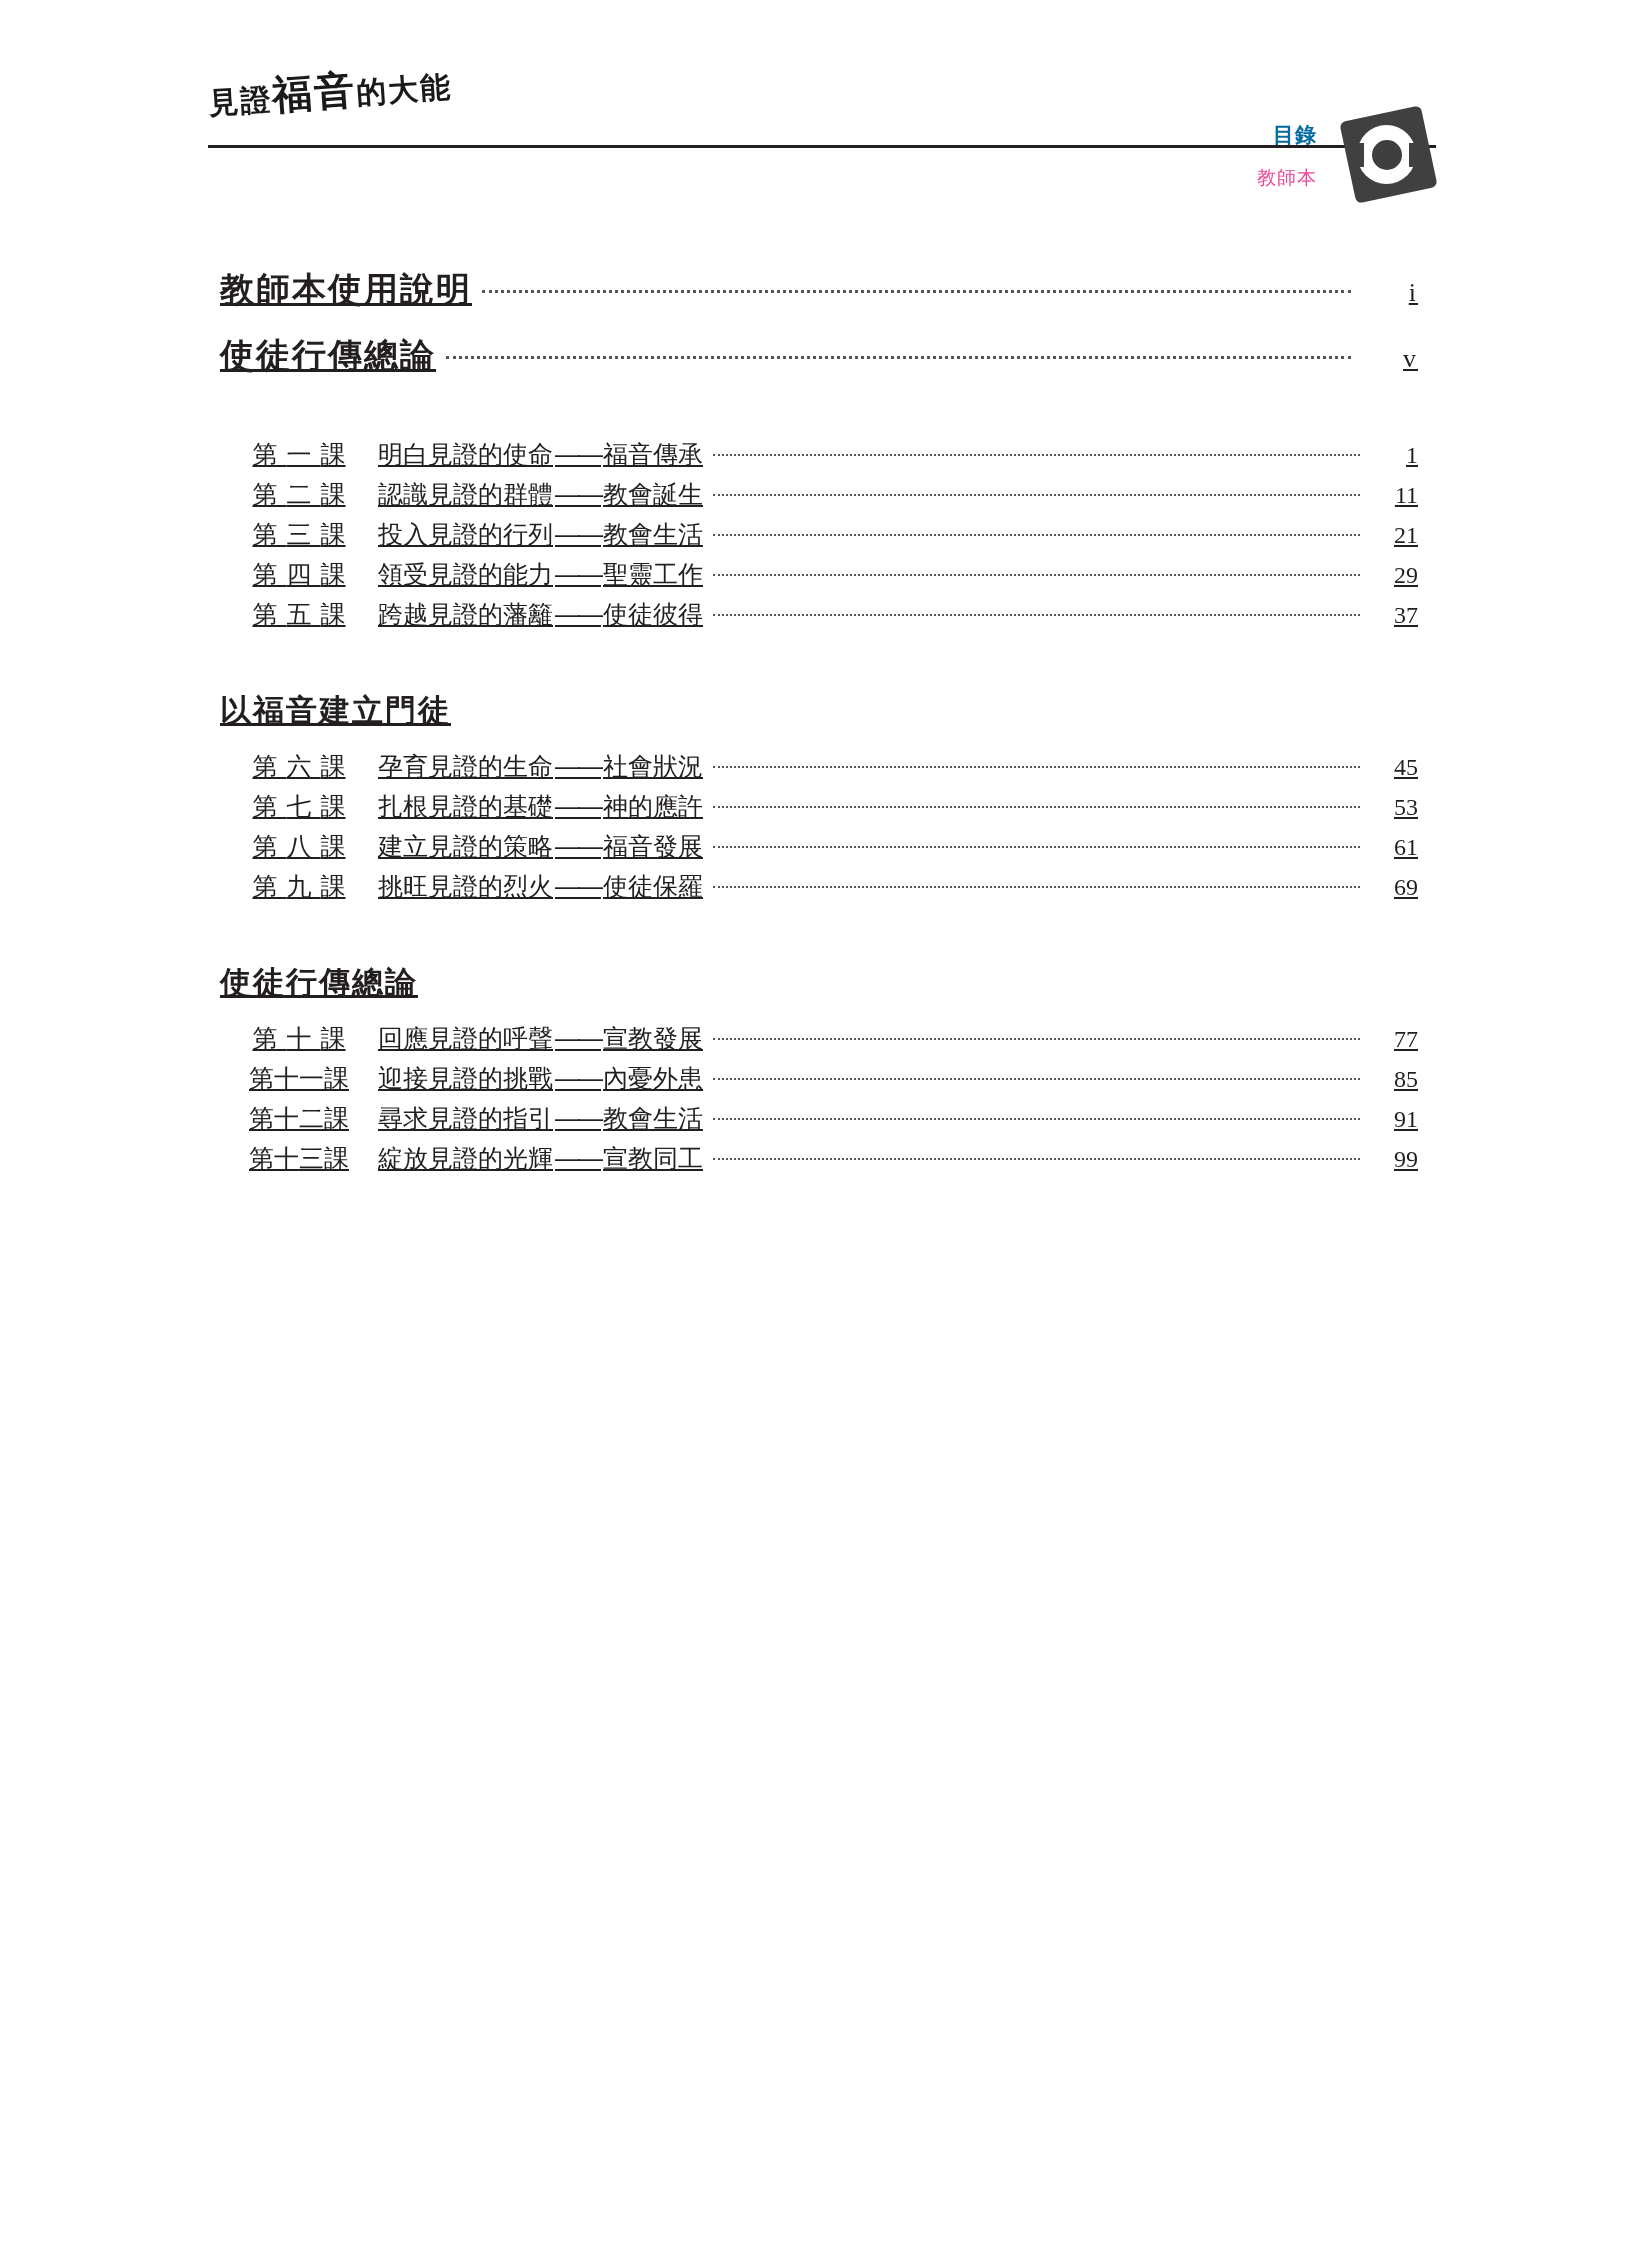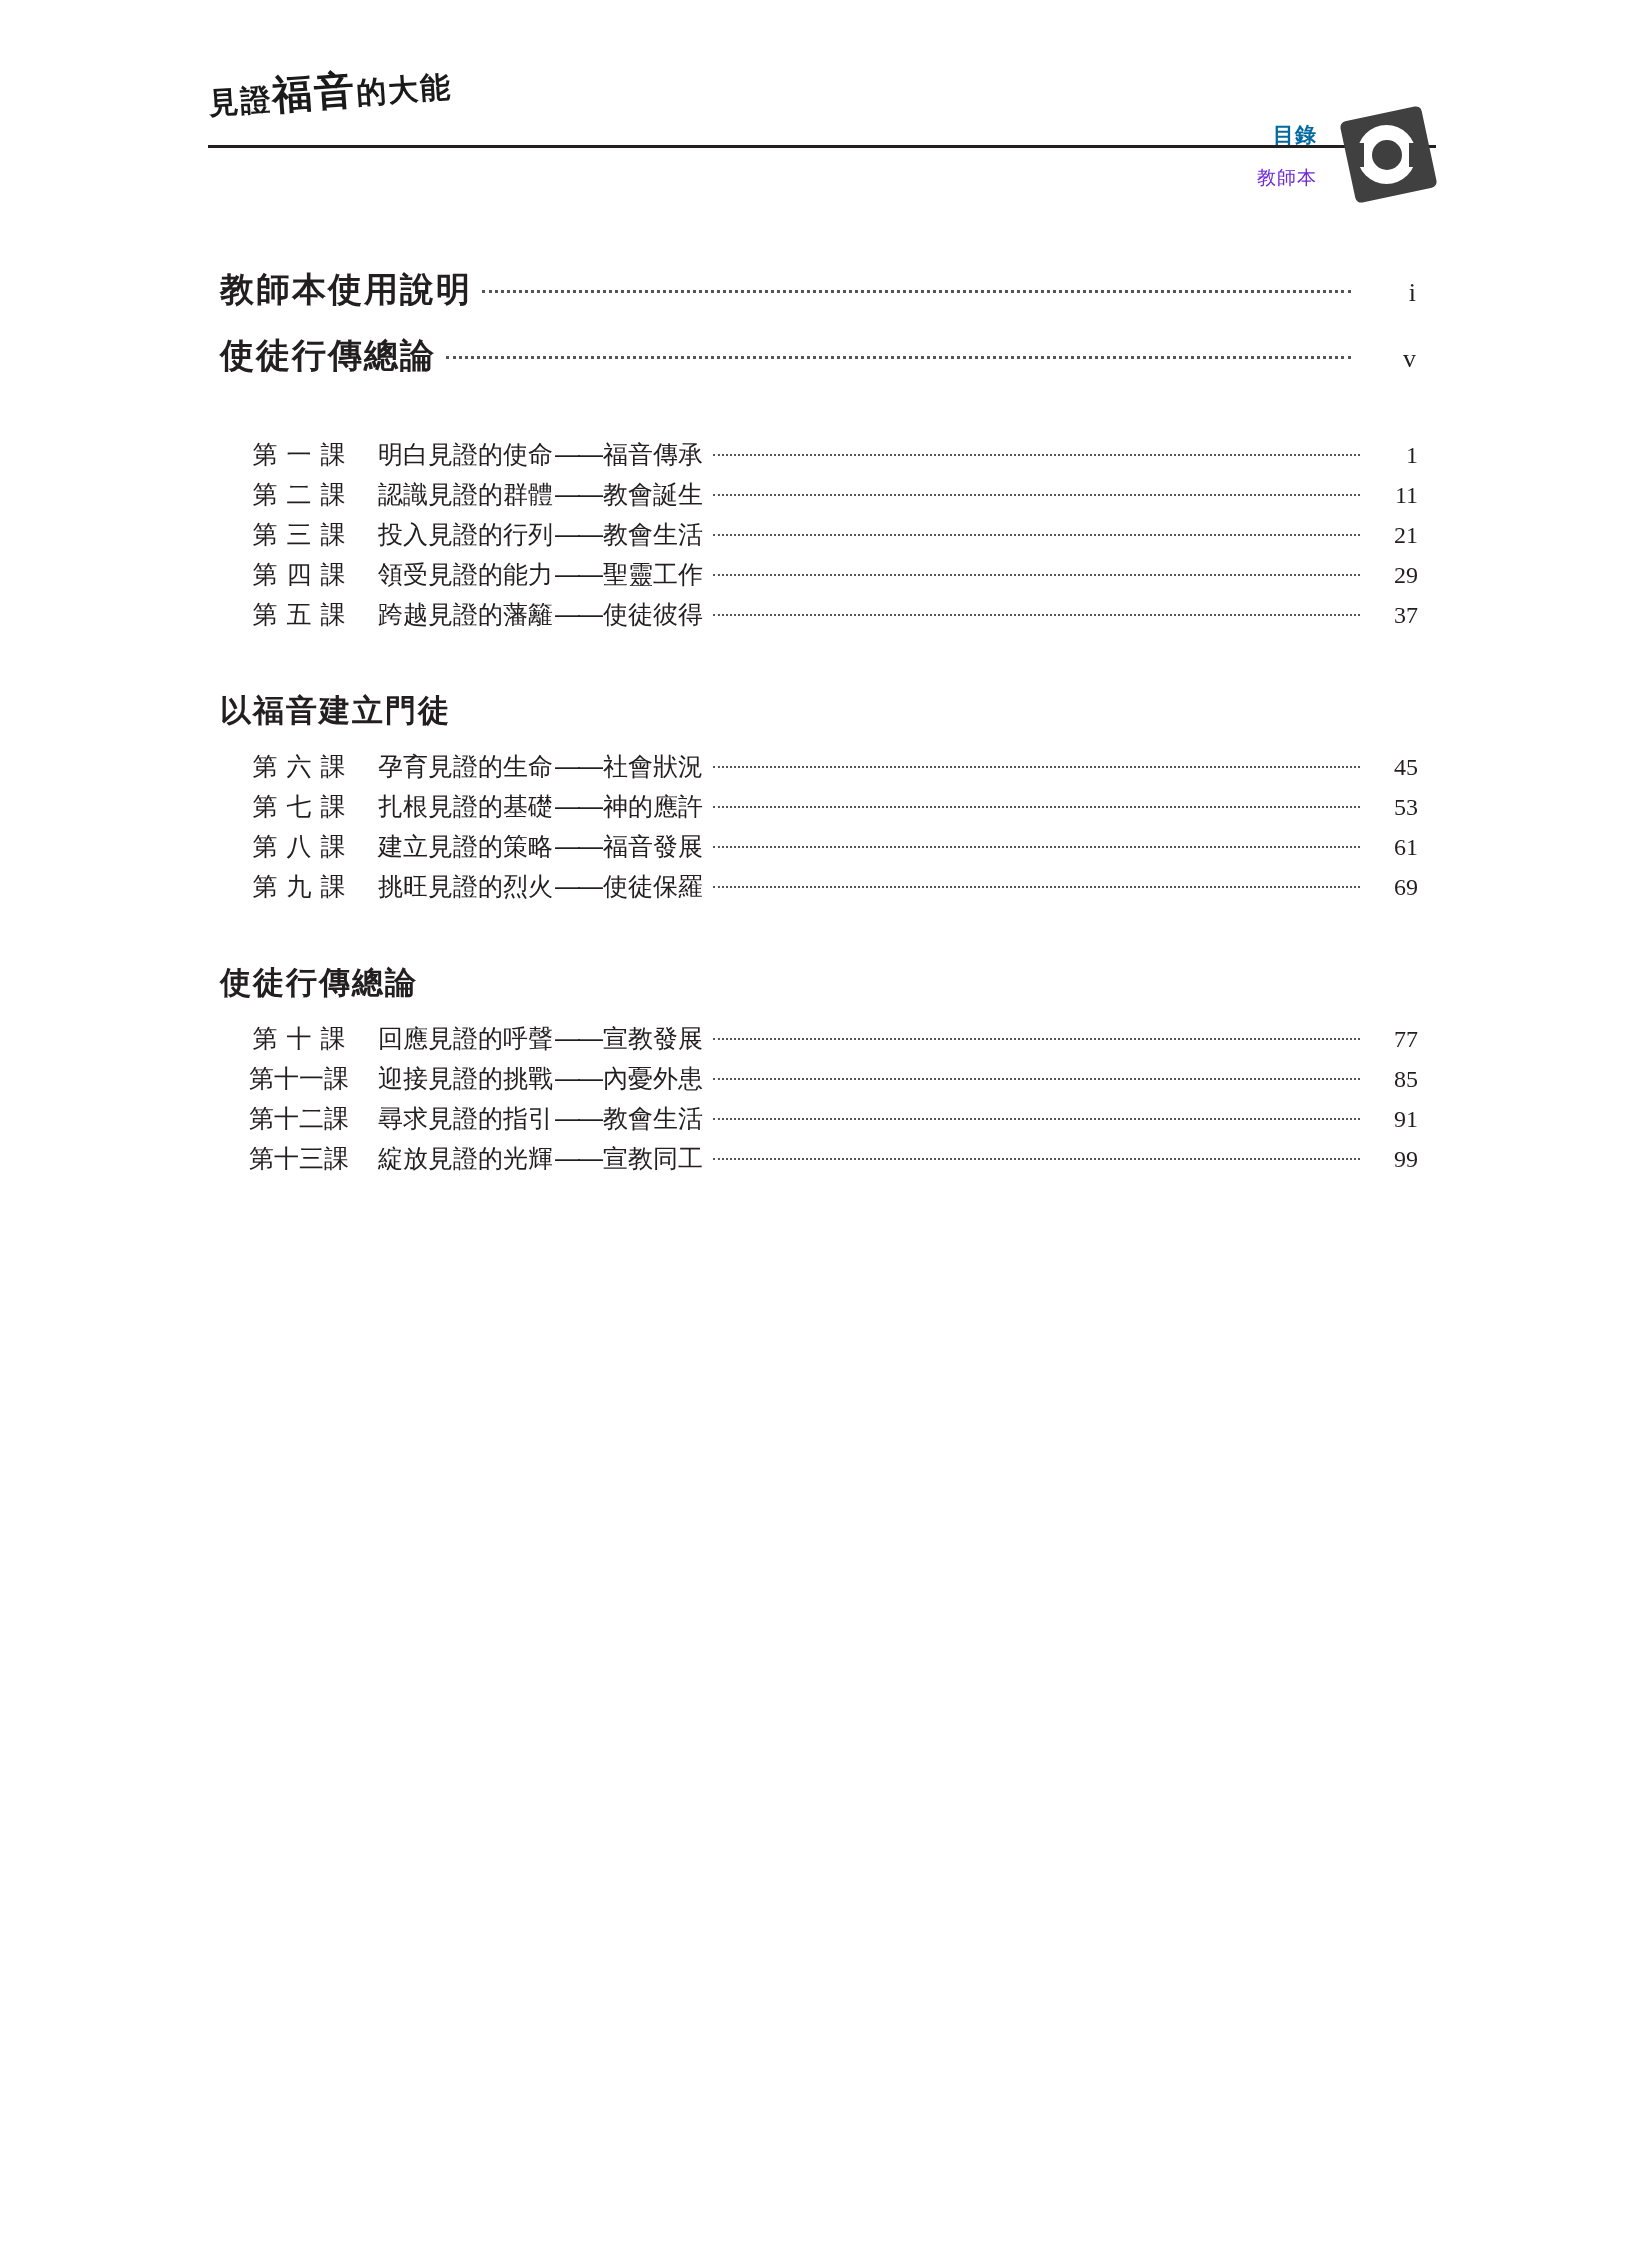--- a/index.html
+++ b/index.html
@@ -73,21 +73,21 @@
     font-size: 21px;
     font-weight: bold;
     color: #0369a1;
     letter-spacing: 1px;
   }
   .header-sub {
     position: absolute;
     right: 119px;
     top: 111px;
     font-size: 19px;
-    color: #6d28d9;
+    color: #ec4899;
     letter-spacing: 1px;
   }
   .header-badge {
     position: absolute;
     right: 0;
     top: 57px;
     width: 95px;
     height: 95px;
   }
   .badge-shape {
@@ -127,20 +127,21 @@
   }
   .badge-slot-l { left: 10px; }
   .badge-slot-r { left: 68px; }
 
   
   .toc {
     position: absolute;
     left: 220px;
     top: 267px;
     width: 1198px;
+    text-decoration: underline;
   }
 
   .front-row {
     display: flex;
     align-items: baseline;
     margin-bottom: 20px;
     font-size: 34px;
     font-weight: bold;
     letter-spacing: 2px;
   }

